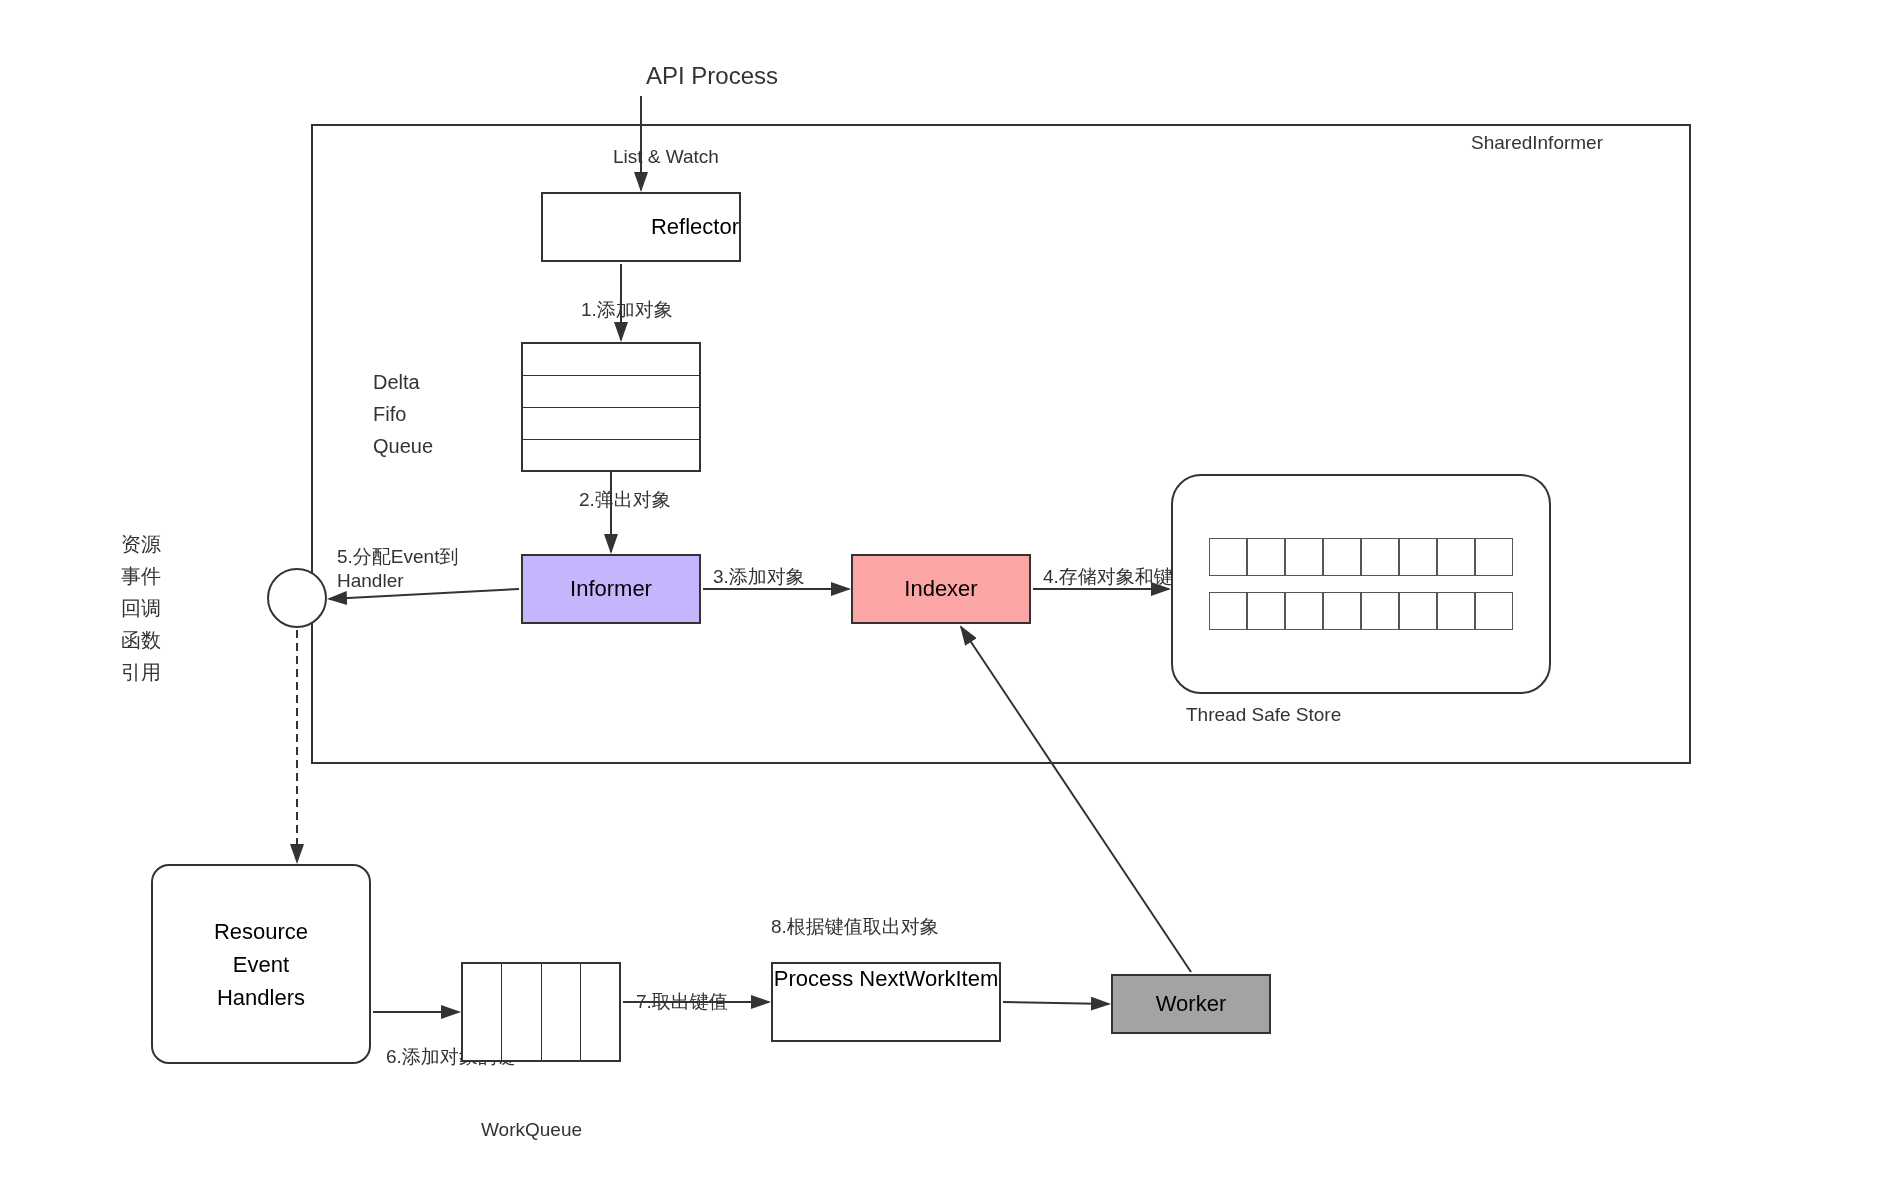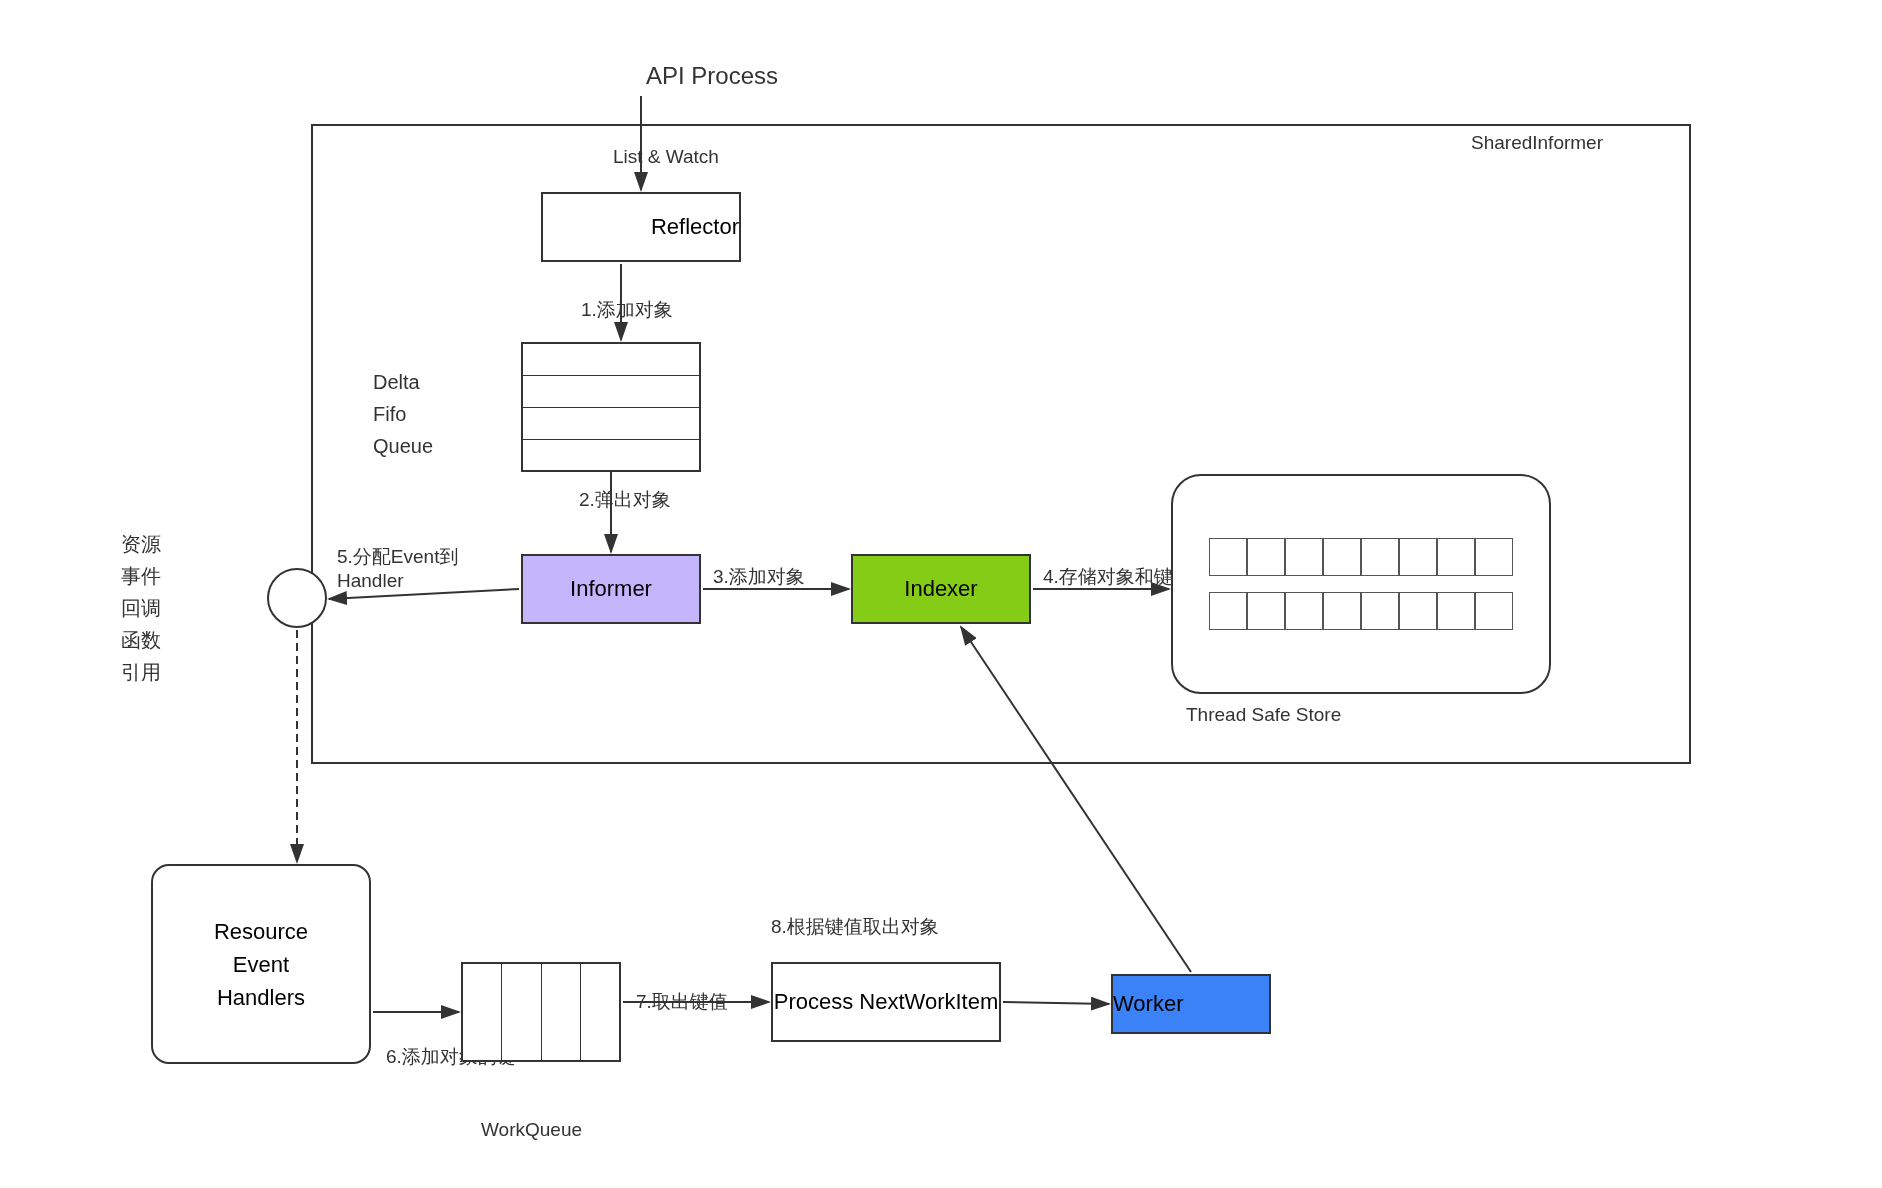--- a/index.html
+++ b/index.html
@@ -80,21 +80,21 @@
       font-size: 22px;
     }
     
     .indexer-box {
       position: absolute;
       top: 510px;
       left: 760px;
       width: 180px;
       height: 70px;
       border: 2px solid #333;
-      background: #84cc16;
+      background: #fca5a5;
       display: flex;
       align-items: center;
       justify-content: center;
       font-size: 22px;
     }
     
     .thread-store-outer {
       position: absolute;
       top: 430px;
       left: 1080px;
@@ -173,38 +173,38 @@
     
     .process-box {
       position: absolute;
       top: 918px;
       left: 680px;
       width: 230px;
       height: 80px;
       border: 2px solid #333;
       background: #fff;
       display: flex;
-      align-items: center;
+      align-items: flex-start;
       justify-content: center;
       text-align: center;
       font-size: 22px;
       line-height: 1.4;
     }
     
     .worker-box {
       position: absolute;
       top: 930px;
       left: 1020px;
       width: 160px;
       height: 60px;
       border: 2px solid #333;
-      background: #3b82f6;
-      display: flex;
-      align-items: center;
-      justify-content: flex-start;
+      background: #a3a3a3;
+      display: flex;
+      align-items: center;
+      justify-content: center;
       font-size: 22px;
     }
     
     .circle-node {
       position: absolute;
       top: 524px;
       left: 176px;
       width: 60px;
       height: 60px;
       border: 2.5px solid #333;

